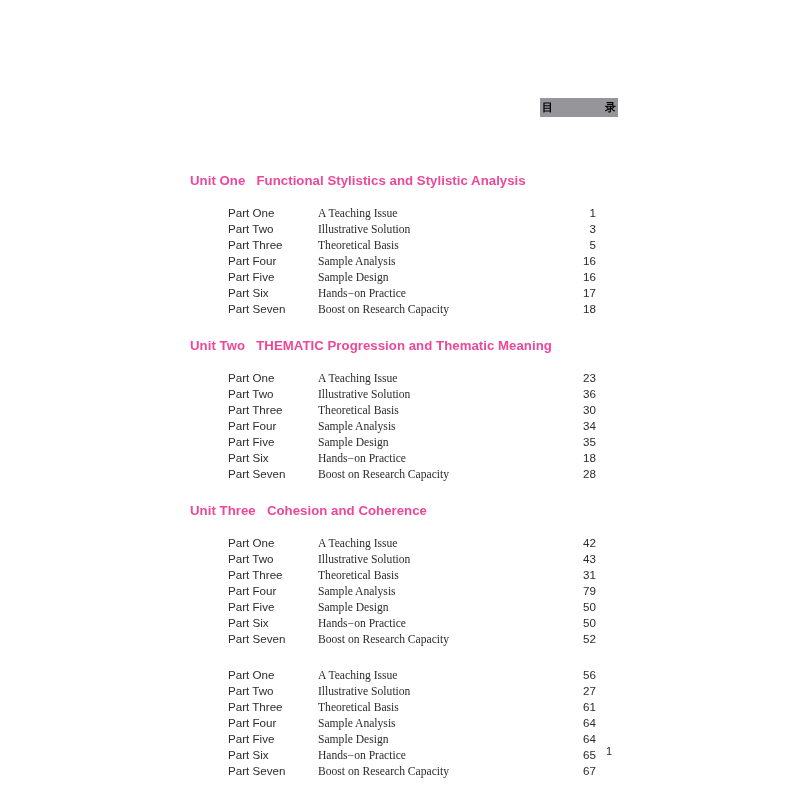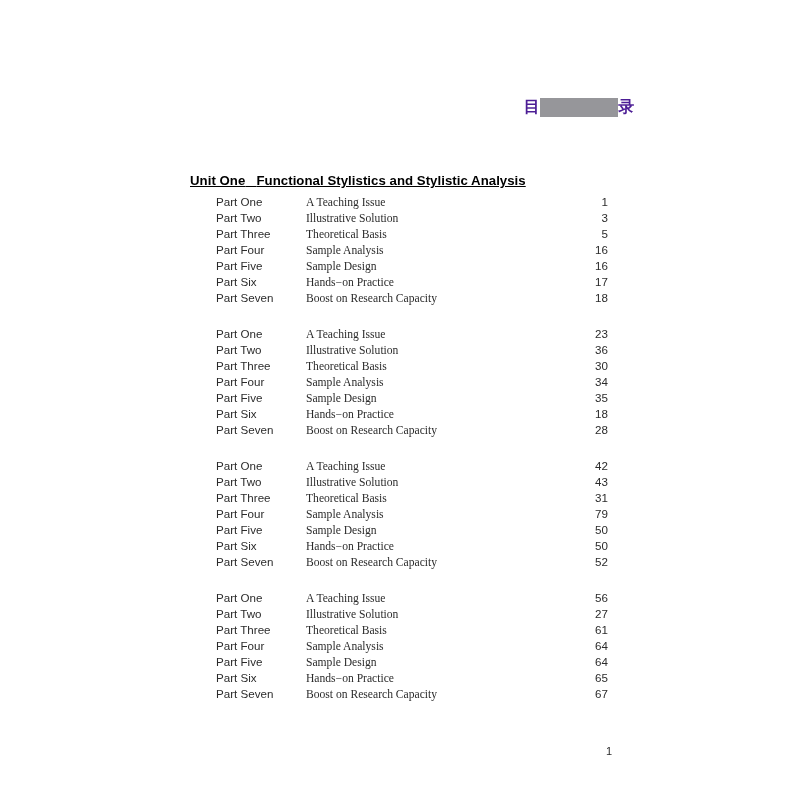--- a/index.html
+++ b/index.html
@@ -28,61 +28,60 @@
     left: 540px;
     top: 98px;
     width: 78px;
     height: 19px;
     background: #96969a;
     display: flex;
     align-items: center;
     justify-content: center;
   }
   .toc-banner-text {
-    color: #4c1d95;
-    font-size: 16px;
+    color: #000000;
+    font-size: 11px;
     font-weight: bold;
     letter-spacing: 8px;
     text-indent: 8px;
     line-height: 1;
     white-space: pre;
-    font-family: Liberation Mono, monospace;
+    font-family: Liberation Sans, sans-serif;
   }
 
   
   .toc-body {
     position: absolute;
     left: 190px;
     top: 172px;
     width: 422px;
   }
 
   .unit-block {
     margin-bottom: 20px;
   }
   .unit-block:last-child {
     margin-bottom: 0;
   }
 
   .unit-heading {
     font-size: 13.2px;
     font-weight: bold;
-    color: #000000;
+    color: #ec4899;
     line-height: 17px;
     margin-bottom: 5px;
     white-space: pre;
     letter-spacing: 0.05px;
-    text-decoration: underline;
   }
   .unit-heading .unit-label { }
   .unit-heading .unit-gap { white-space: pre; }
   .unit-heading .unit-title { }
 
   .part-list {
-    margin: 4px;
+    margin: 16px;
     padding: 0;
     list-style: none;
   }
 
   .part-row {
     display: flex;
     align-items: baseline;
     font-size: 11.6px;
     line-height: 15px;
     color: #2b2b2b;
@@ -162,20 +161,21 @@
             <span class="part-page">17</span>
           </li>
           <li class="part-row">
             <span class="part-name">Part Seven</span>
             <span class="part-title">Boost on Research Capacity</span>
             <span class="part-page">18</span>
           </li>
         </ul>
       </div>
       <div class="unit-block">
+        <div class="unit-heading"><span class="unit-label">Unit Two</span><span class="unit-gap">   </span><span class="unit-title">THEMATIC Progression and Thematic Meaning</span></div>
         <ul class="part-list">
           <li class="part-row">
             <span class="part-name">Part One</span>
             <span class="part-title">A Teaching Issue</span>
             <span class="part-page">23</span>
           </li>
           <li class="part-row">
             <span class="part-name">Part Two</span>
             <span class="part-title">Illustrative Solution</span>
             <span class="part-page">36</span>
@@ -201,20 +201,21 @@
             <span class="part-page">18</span>
           </li>
           <li class="part-row">
             <span class="part-name">Part Seven</span>
             <span class="part-title">Boost on Research Capacity</span>
             <span class="part-page">28</span>
           </li>
         </ul>
       </div>
       <div class="unit-block">
+        <div class="unit-heading"><span class="unit-label">Unit Three</span><span class="unit-gap">   </span><span class="unit-title">Cohesion and Coherence</span></div>
         <ul class="part-list">
           <li class="part-row">
             <span class="part-name">Part One</span>
             <span class="part-title">A Teaching Issue</span>
             <span class="part-page">42</span>
           </li>
           <li class="part-row">
             <span class="part-name">Part Two</span>
             <span class="part-title">Illustrative Solution</span>
             <span class="part-page">43</span>

